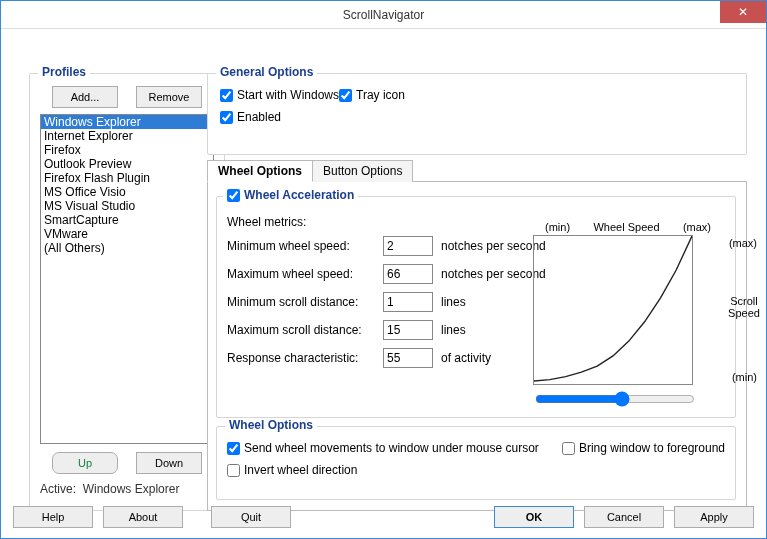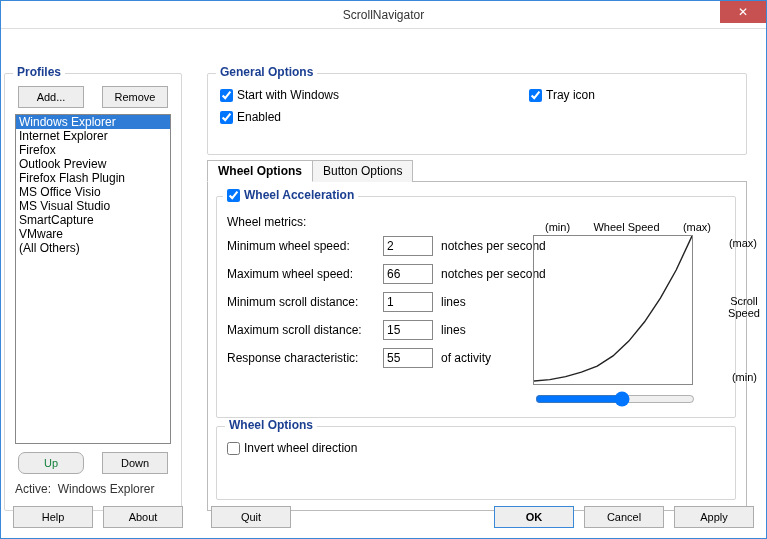--- a/index.html
+++ b/index.html
@@ -58,21 +58,21 @@
   .groupbox > .legend {
     position: absolute;
     top: -9px;
     left: 8px;
     background: #fff;
     padding: 0 4px;
     font-weight: bold;
     color: #1b3f91;
   }
   .profiles {
-    left: 3px; top: 44px; width: 178px; height: 438px;
+    left: 28px; top: 44px; width: 196px; height: 438px;
   }
   .btn {
     border: 1px solid #acacac;
     background: #eee;
     height: 22px;
     font-family: inherit;
     font-size: 11px;
     cursor: pointer;
     padding: 0 6px;
   }
@@ -96,21 +96,21 @@
   .list-item.selected { background: #2e7cd6; color: #fff; }
   .ud-btns { display:flex; gap:18px; justify-content:center; margin-top:8px;}
   .ud-btns .btn { width:66px; }
   .ud-btns .btn[disabled]{ color:#15803d;border-radius:7px; }
   .active-line { margin-top:8px; font-size:12px; color:#333; }
 
   .general {
     left: 206px; top: 44px; width: 540px; height: 82px;
   }
   .general-inner{ position:absolute; inset:14px 12px 8px 12px; }
-  .checkrow { display:flex; gap:190px; }
+  .checkrow { display:flex; }
   .chk { display:flex; align-items:center; gap:4px; cursor:pointer;}
   .chk input { margin:0; width:13px; height:13px; cursor:pointer;}
 
   .brand {
     position: absolute;
     right: 28px;
     top: 46px;
     width: 180px;
     text-align: center;
   }
@@ -346,20 +346,30 @@
                 <span class="chart-side side-min">(min)</span>
               </div>
               <input type="range" class="slider" min="0" max="100" id="response-slider" value="55" style="">
             </div>
           </div>
         </div>
 
         <div class="groupbox wopt">
           <div class="legend">Wheel Options</div>
           <div class="wopt-inner">
+            <div class="wopt-row">
+              <label class="chk">
+                <input type="checkbox" checked="" style="">
+                <span>Send wheel movements to window under mouse cursor</span>
+              </label>
+              <label class="chk">
+                <input type="checkbox" style="">
+                <span>Bring window to foreground</span>
+              </label>
+            </div>
             <label class="chk">
               <input type="checkbox" style="">
               <span>Invert wheel direction</span>
             </label>
           </div>
         </div>
 
       </div>
     </div>
 

